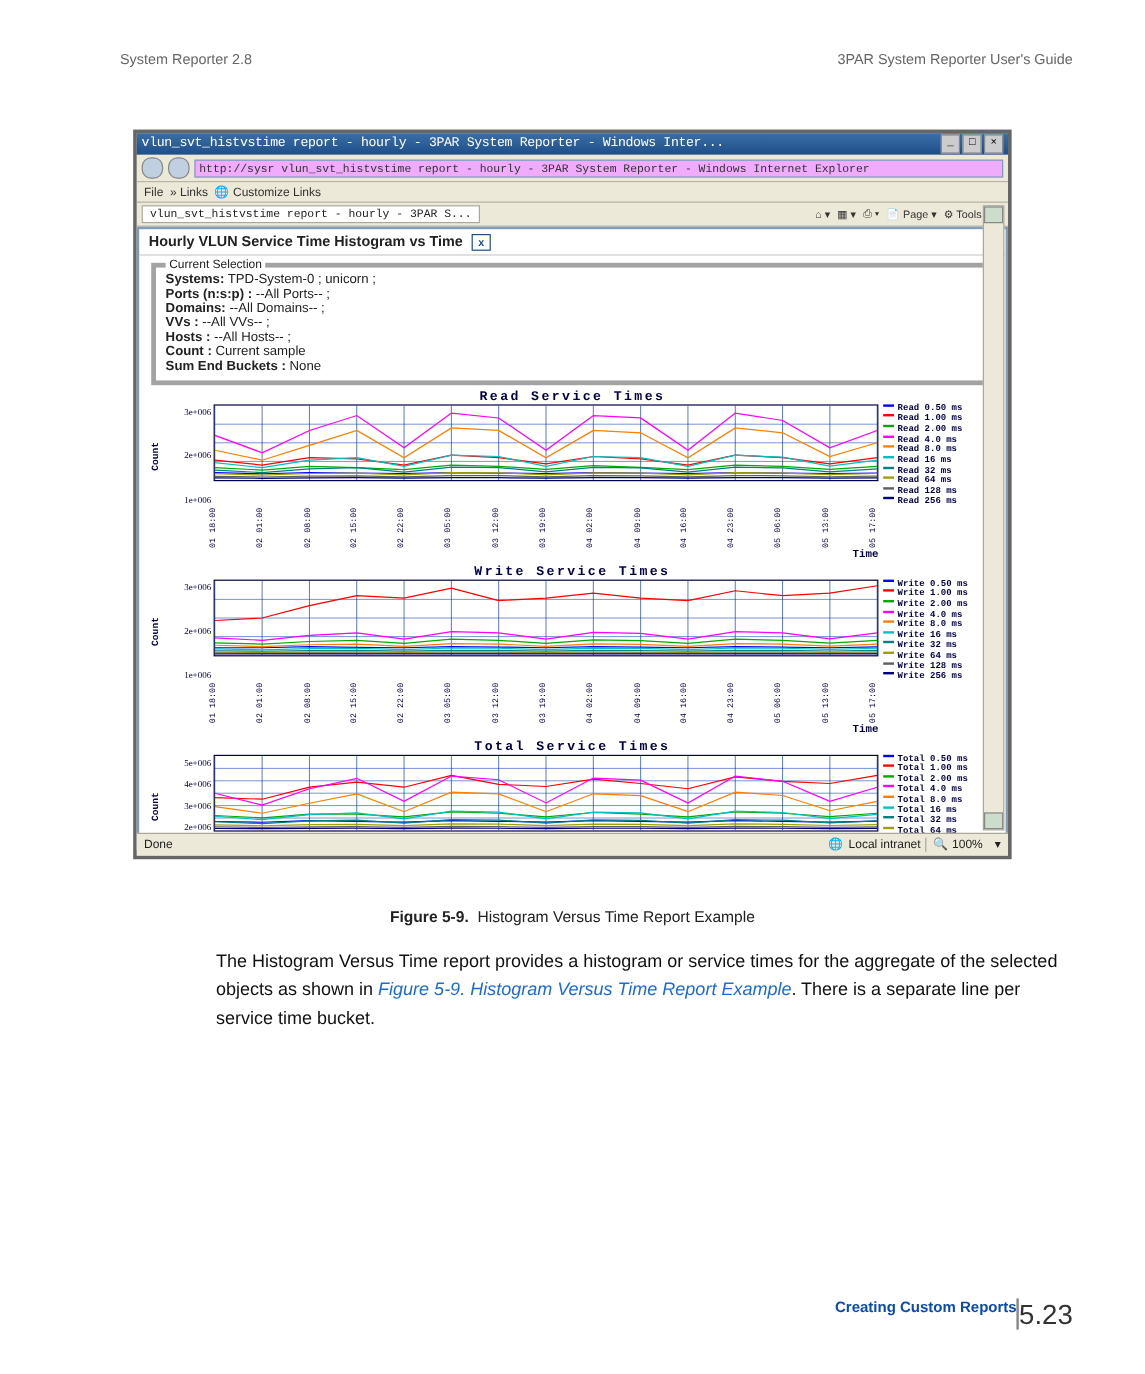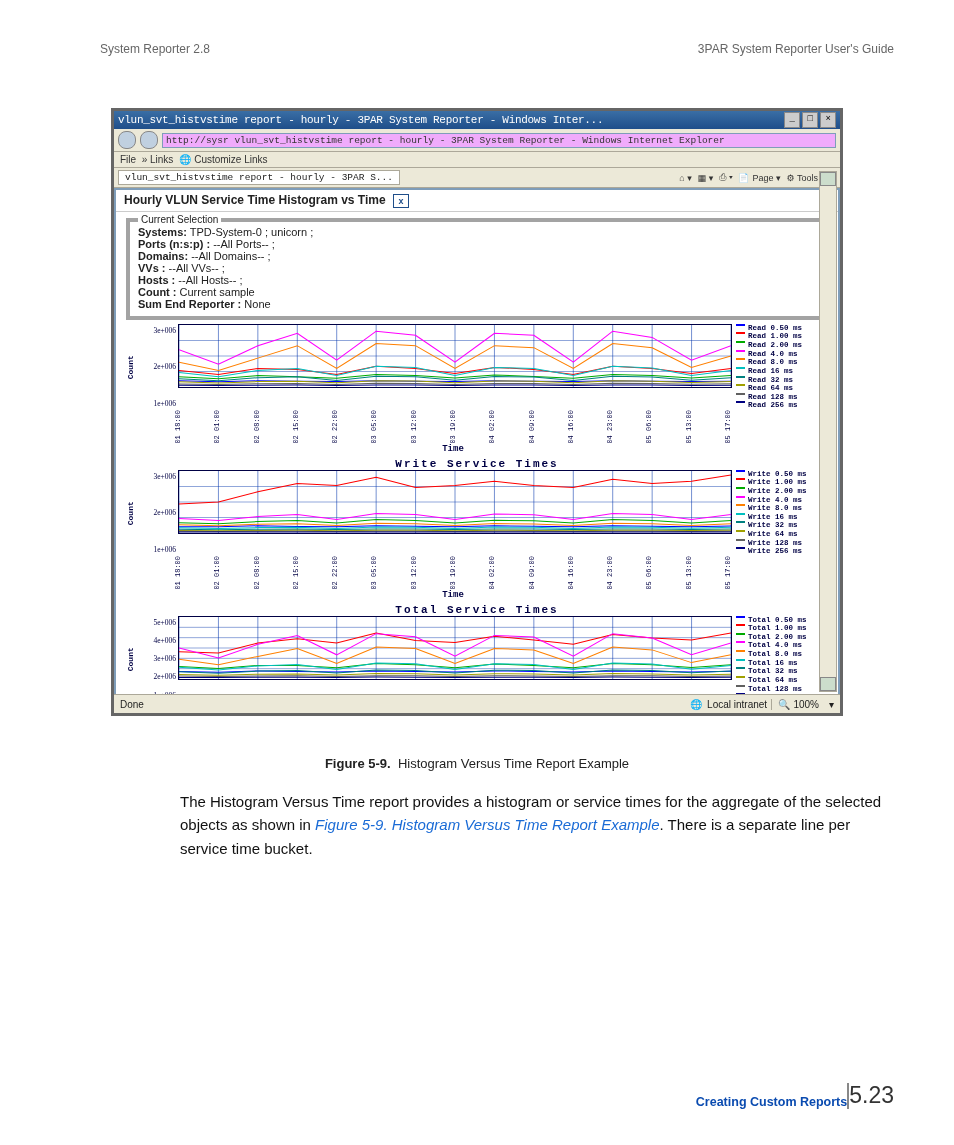--- a/index.html
+++ b/index.html
@@ -29,33 +29,33 @@
 .crow{display:flex;align-items:stretch}
 .ylabel{writing-mode:vertical-rl;transform:rotate(180deg);font-family:"Courier New",monospace;font-size:8px;color:#004;font-weight:bold;text-align:center;width:12px}
 .yticks{display:flex;flex-direction:column;justify-content:space-between;font-family:Liberation Serif, serif;font-size:7.5px;color:#004;text-align:right;padding:2px 2px;width:36px}
 .plot{flex:1;height:62px;position:relative;border:1px solid #004}
 .plot svg{position:absolute;inset:0;width:100%;height:100%}
 .legend{width:92px;font-family:"Courier New",monospace;font-size:7.5px;color:#004;font-weight:bold;padding-left:4px;display:flex;flex-direction:column;justify-content:flex-start;line-height:1.15}
 .legend span{display:flex;align-items:flex-start;gap:3px;white-space:nowrap}
 .sw{width:9px;height:2px;display:inline-block}
 .xaxis{display:flex;margin-left:48px;margin-right:96px;justify-content:space-between;font-family:"Courier New",monospace;font-size:7px;color:#004}
 .xaxis span{writing-mode:vertical-rl;transform:rotate(180deg)}
-.xlabel{text-align:center;font-family:"Courier New",monospace;font-size:9px;color:#004;font-weight:bold;margin-right:96px;margin-left:48px}
+.xlabel{text-align:right;font-family:"Courier New",monospace;font-size:9px;color:#004;font-weight:bold;margin-right:96px;margin-left:48px}
 .statusbar{position:absolute;bottom:0;left:0;right:0;height:18px;background:#ece9d8;border-top:1px solid #aca899;font-size:10px;display:flex;justify-content:space-between;align-items:center;padding:0 6px}
 .zone{display:flex;gap:4px;align-items:center}
 .zoom{border-left:1px solid #aca899;padding:0 6px}
 .vscroll{position:absolute;right:3px;top:60px;bottom:21px;width:16px;background:#ece9d8;border:1px solid #aca899}
 .vscroll .th{position:absolute;left:0;right:0;top:0;height:12px;background:#cdc;border:1px solid #888}
 .vscroll .tb{position:absolute;left:0;right:0;bottom:0;height:12px;background:#cdc;border:1px solid #888}
 
 .caption{position:absolute;left:0;right:0;top:756px;text-align:center;font-size:13px}
 .caption b{font-weight:bold}
 .body-text{position:absolute;left:180px;right:72px;top:790px;font-size:15px;line-height:1.55;color:#111}
 .body-text a{color:#1a6bd6;font-style:italic;text-decoration:none}
-.footer{position:absolute;right:60px;bottom:36px;display:flex;align-items:flex-end;font-size:13px}
+.footer{position:absolute;right:60px;bottom:36px;display:flex;align-items:flex-start;font-size:13px}
 .footer .sect{color:#0a4bb0;font-weight:bold;font-size:12.5px}
 .footer .bar{width:2px;height:26px;background:#888}
 .footer .pg{font-size:23px;color:#333}
 </style>
 </head>
 <body>
 <div class="page">
 <div class="hdr-left">System Reporter 2.8</div>
 <div class="hdr-right">3PAR System Reporter User's Guide</div>
 
@@ -94,25 +94,26 @@
    <span class="ex">x</span>
   </div>
   <div class="fieldset">
    <span class="fieldlegend">Current Selection</span>
    <div><b>Systems:</b> <span>TPD-System-0 ; unicorn ;</span></div>
    <div><b>Ports (n:s:p) :</b> <span>--All Ports-- ;</span></div>
    <div><b>Domains:</b> <span>--All Domains-- ;</span></div>
    <div><b>VVs :</b> <span>--All VVs-- ;</span></div>
    <div><b>Hosts :</b> <span>--All Hosts-- ;</span></div>
    <div><b>Count :</b> <span>Current sample</span></div>
-   <div><b>Sum End Reporter :</b> <span>None</span></div>
+   <div><b>Sum End Buckets :</b> <span>None</span></div>
   </div>
 
   <div class="charts" id="charts-host">
           <div class="chartbox">
+            <div class="ctitle">Read Service Times</div>
             <div class="crow">
               <div class="ylabel">Count</div>
               <div class="yticks">
                 <span>3e+006</span>
                 <span>2e+006</span>
                 <span>1e+006</span>
               </div>
               <div class="plot">
                 <svg viewBox="0 0 460 62" preserveAspectRatio="none">
                   <line x1="0" y1="0" x2="0" y2="62" stroke="#0033aa" stroke-width="0.5"></line>

